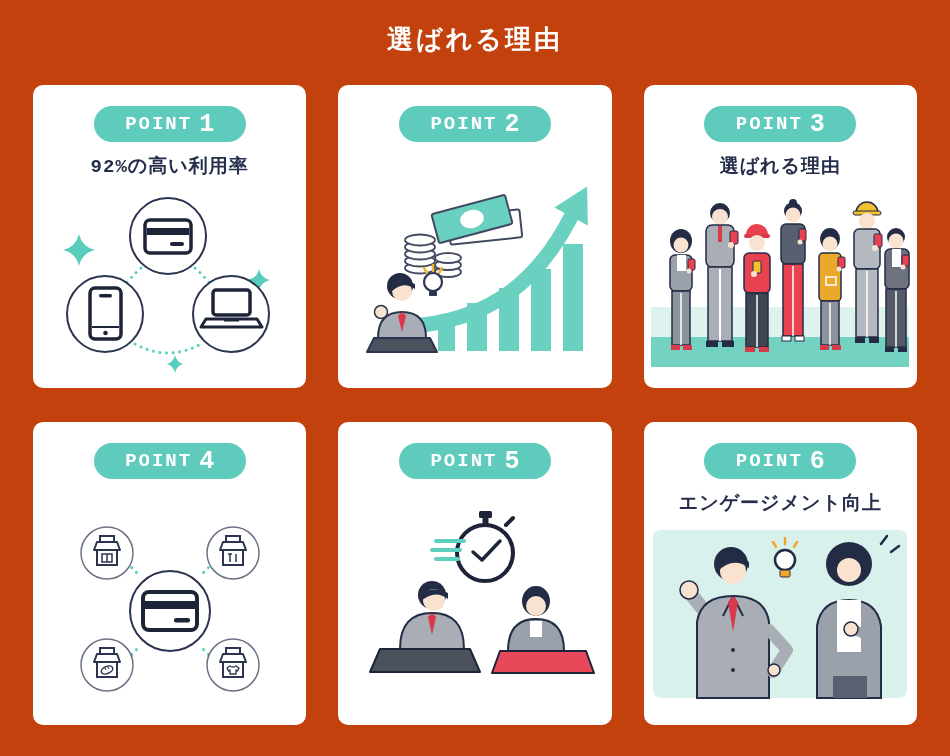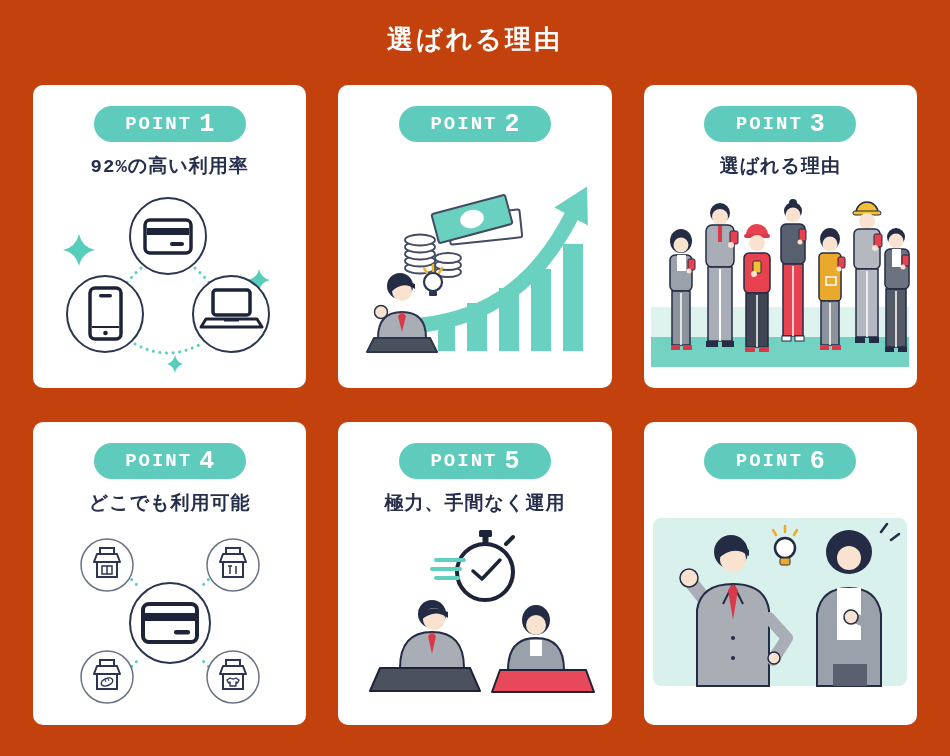--- a/index.html
+++ b/index.html
@@ -251,21 +251,20 @@
         </svg>
       </div>
     </section>
 
     <section class="card">
       <div class="badge">
         <span>POINT</span>
         <span class="num">4</span>
       </div>
       <h2 class="card-title">
-        <span>どこでも利用可能</span>
       </h2>
       <div class="illus">
         <svg width="270" height="192" viewBox="0 0 270 192">
           <g stroke="#5ad0bf" stroke-width="3" stroke-linecap="round" stroke-dasharray="0.1 6.5" fill="none">
             <line x1="92" y1="50" x2="106" y2="64"></line>
             <line x1="178" y1="50" x2="164" y2="64"></line>
             <line x1="92" y1="146" x2="106" y2="132"></line>
             <line x1="178" y1="146" x2="164" y2="132"></line>
           </g>
           <circle cx="135" cy="98" r="40" fill="#fff" stroke="#2b3550" stroke-width="2"></circle>
@@ -310,24 +309,20 @@
           </g>
         </svg>
       </div>
     </section>
 
     <section class="card">
       <div class="badge">
         <span>POINT</span>
         <span class="num">5</span>
       </div>
-      <h2 class="card-title">
-        <span>極力、手間なく運用</span>
-        <span></span>
-      </h2>
       <div class="illus">
         <svg width="270" height="190" viewBox="0 0 270 190">
           <g>
             <rect x="139" y="4" width="13" height="7" rx="1.5" fill="#1d2438"></rect>
             <rect x="142.5" y="11" width="6" height="7" fill="#1d2438"></rect>
             <line x1="166" y1="18" x2="173" y2="11" stroke="#1d2438" stroke-width="4" stroke-linecap="round"></line>
             <circle cx="145" cy="46" r="28" fill="#fff" stroke="#1d2438" stroke-width="4"></circle>
             <polyline points="133,45 142,53 160,34" fill="none" stroke="#1d2438" stroke-width="3.5" stroke-linecap="round" stroke-linejoin="round"></polyline>
           </g>
           <g stroke="#5fd0c0" stroke-width="4" stroke-linecap="round">
@@ -353,20 +348,21 @@
         </svg>
       </div>
     </section>
 
     <section class="card">
       <div class="badge">
         <span>POINT</span>
         <span class="num">6</span>
       </div>
       <h2 class="card-title">
+        <span>エンゲージメント向上</span>
       </h2>
       <div class="illus">
         <svg width="270" height="182" viewBox="0 0 270 182">
           <rect x="8" y="0" width="254" height="168" rx="8" fill="#d9f1ec"></rect>
           <g>
             <circle cx="86" cy="34" r="17" fill="#232b45"></circle>
             <circle cx="88" cy="41" r="13" fill="#f9e2cf"></circle>
             <path d="M 71 36 Q 84 20 104 32 L 104 38 Q 88 26 72 42 Z" fill="#232b45"></path>
             <line x1="60" y1="82" x2="46" y2="64" stroke="#a9adb5" stroke-width="14" stroke-linecap="round"></line>
             <circle cx="44" cy="60" r="9" fill="#f9e2cf" stroke="#232b45" stroke-width="1.5"></circle>

